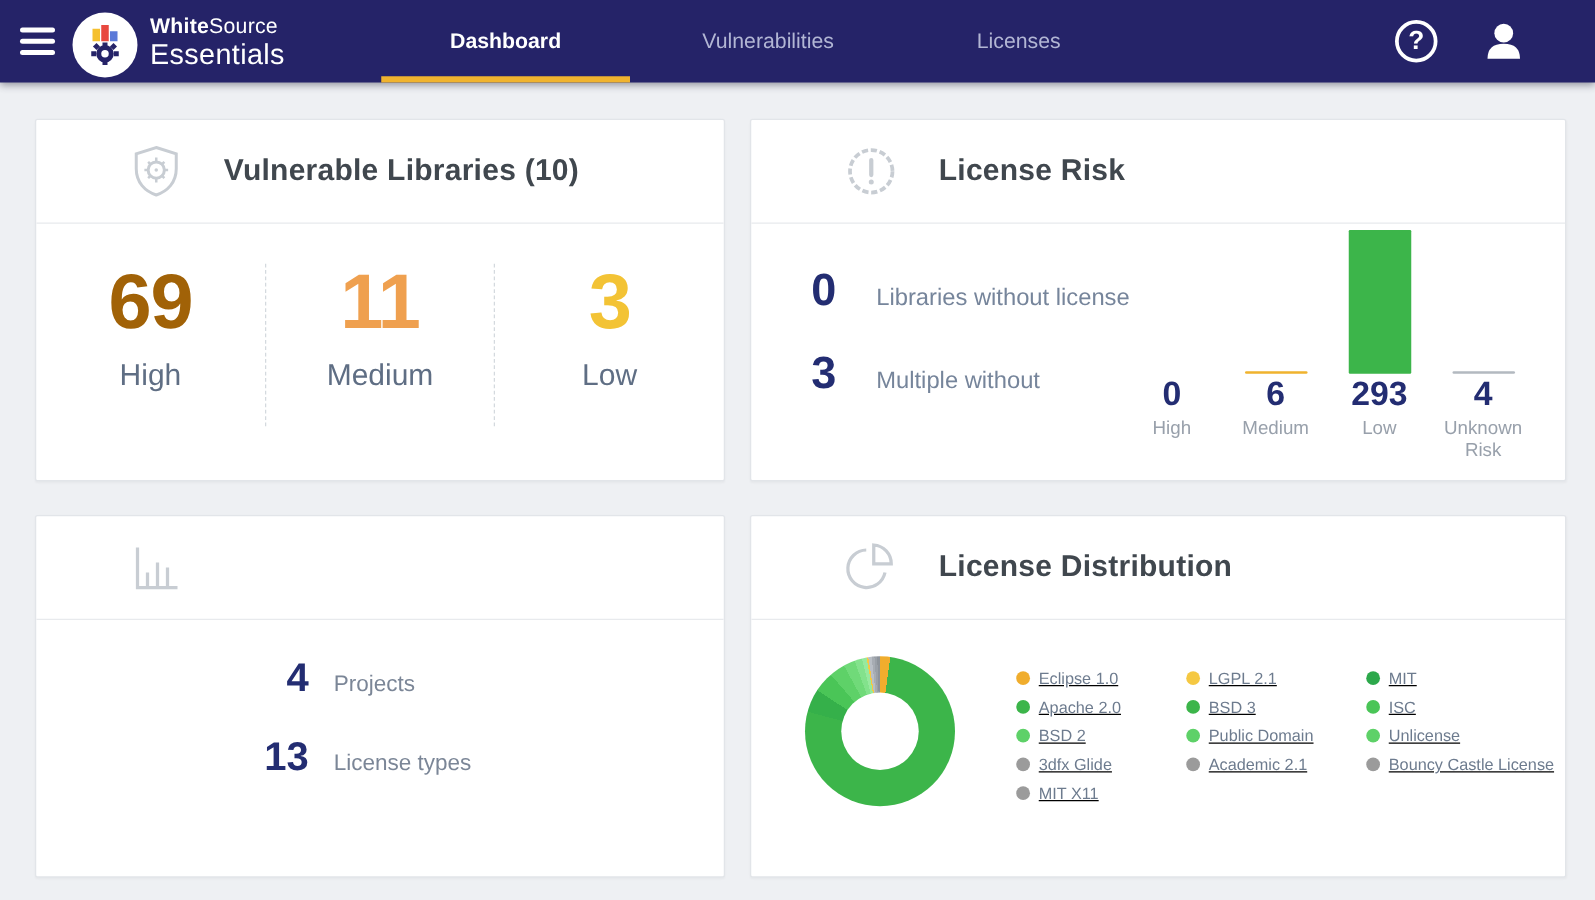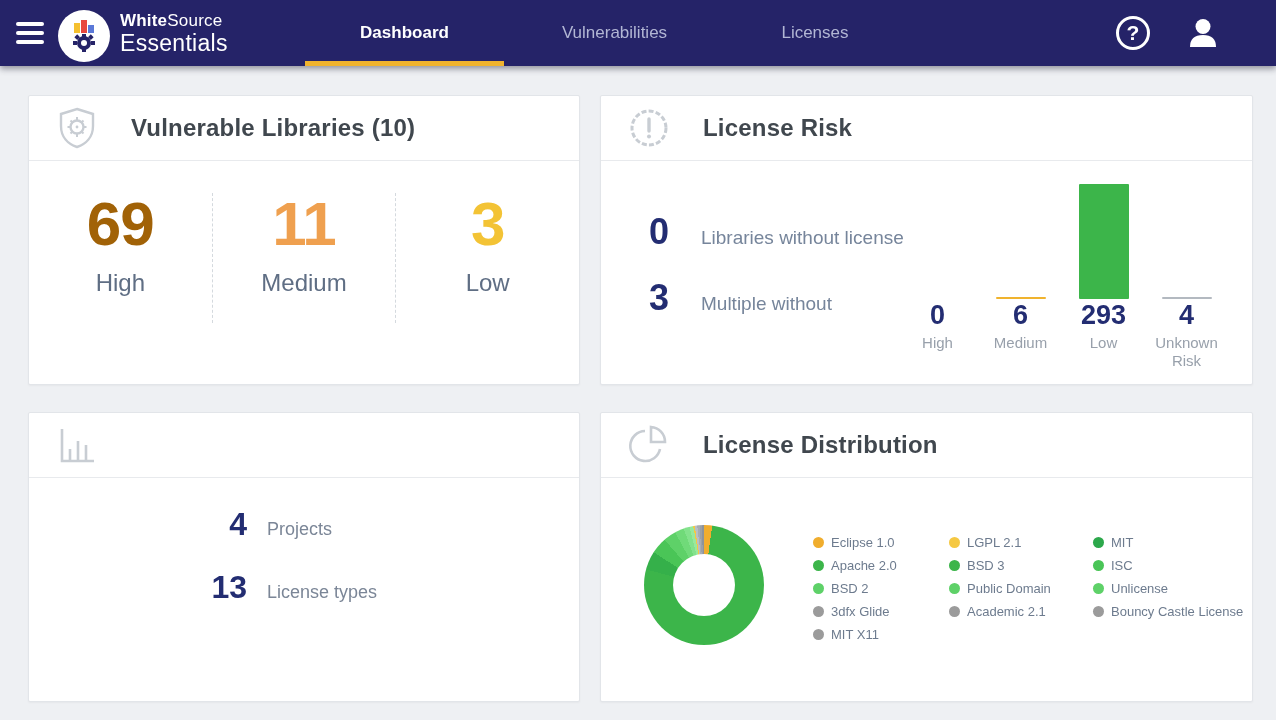--- a/index.html
+++ b/index.html
@@ -19,21 +19,21 @@
   .nav-item { position:relative; height:66px; display:flex; align-items:center; justify-content:center; font-size:17px; color:#b2b6d4; cursor:pointer; }
   .nav-item.active { color:#fff; font-weight:700; }
   .nav-item.active .underline { position:absolute; bottom:0; left:0; right:0; height:5px; background:#f0b32e; }
   .nav-right { position:absolute; right:0; top:0; height:66px; display:flex; align-items:center; gap:34px; padding-right:54px; }
   .help-icon { width:34px; height:34px; border:3px solid #fff; border-radius:50%; color:#fff; font-size:21px; font-weight:700; display:flex; align-items:center; justify-content:center; cursor:pointer; }
   .avatar-icon { width:38px; height:38px; cursor:pointer; }
 
   
   .content { position:absolute; top:95px; left:28px; width:1225px; display:grid; grid-template-columns:552px 653px; grid-template-rows:290px 290px; column-gap:20px; row-gap:27px; }
   .card { background:#fff; border:1px solid #e2e5e9; border-radius:2px; box-shadow:0 1px 2px rgba(0,0,0,.04); position:relative; overflow:hidden; }
-  .card-header { height:65px; border-bottom:1px solid #e8eaed; display:flex; align-items:center; padding-left:26px; gap:32px; }
+  .card-header { height:83px; border-bottom:1px solid #e8eaed; display:flex; align-items:center; padding-left:74px; gap:32px; }
   .card-title { font-size:24px; font-weight:700; color:#40474e; letter-spacing:.2px; }
   .hicon { width:44px; height:44px; flex:0 0 auto; }
 
   
   .vuln-body { display:flex; margin-top:32px; height:130px; }
   .vuln-col { flex:1; text-align:center; }
   .vuln-col + .vuln-col { border-left:1px dashed #d4d9de; }
   .vuln-num { font-size:62px; font-weight:700; line-height:1; letter-spacing:-1px; }
   .vuln-label { margin-top:14px; font-size:24px; color:#5f6e84; }
 
@@ -55,21 +55,21 @@
   .org-num { width:218px; text-align:right; font-size:32px; font-weight:700; color:#232d72; }
   .org-label { margin-left:20px; font-size:18px; color:#7b8697; }
 
   
   .donut { position:absolute; left:43px; top:112px; width:120px; height:120px; border-radius:50%; }
   .donut::after { content:""; position:absolute; left:50%; top:50%; width:62px; height:62px; margin:-31px 0 0 -31px; background:#fff; border-radius:50%; }
   .legend { position:absolute; left:212px; top:122px; display:flex; gap:24px; }
   .legend-col { display:flex; flex-direction:column; gap:8px; }
   .legend-col.c1 { width:112px; }
   .legend-col.c2 { width:120px; }
-  .legend-item { display:flex; align-items:center; gap:7px; white-space:nowrap; }
+  .legend-item { display:flex; align-items:center; gap:7px; white-space:nowrap;text-decoration:underline; }
   .legend-dot { width:11px; height:11px; border-radius:50%; flex:0 0 auto; }
   .legend-label { font-size:13px; color:#6d7b8e; }
 </style>
 </head>
 <body>
 
 <header class="navbar">
   <div class="hamburger">
       <span></span>
       <span></span>

